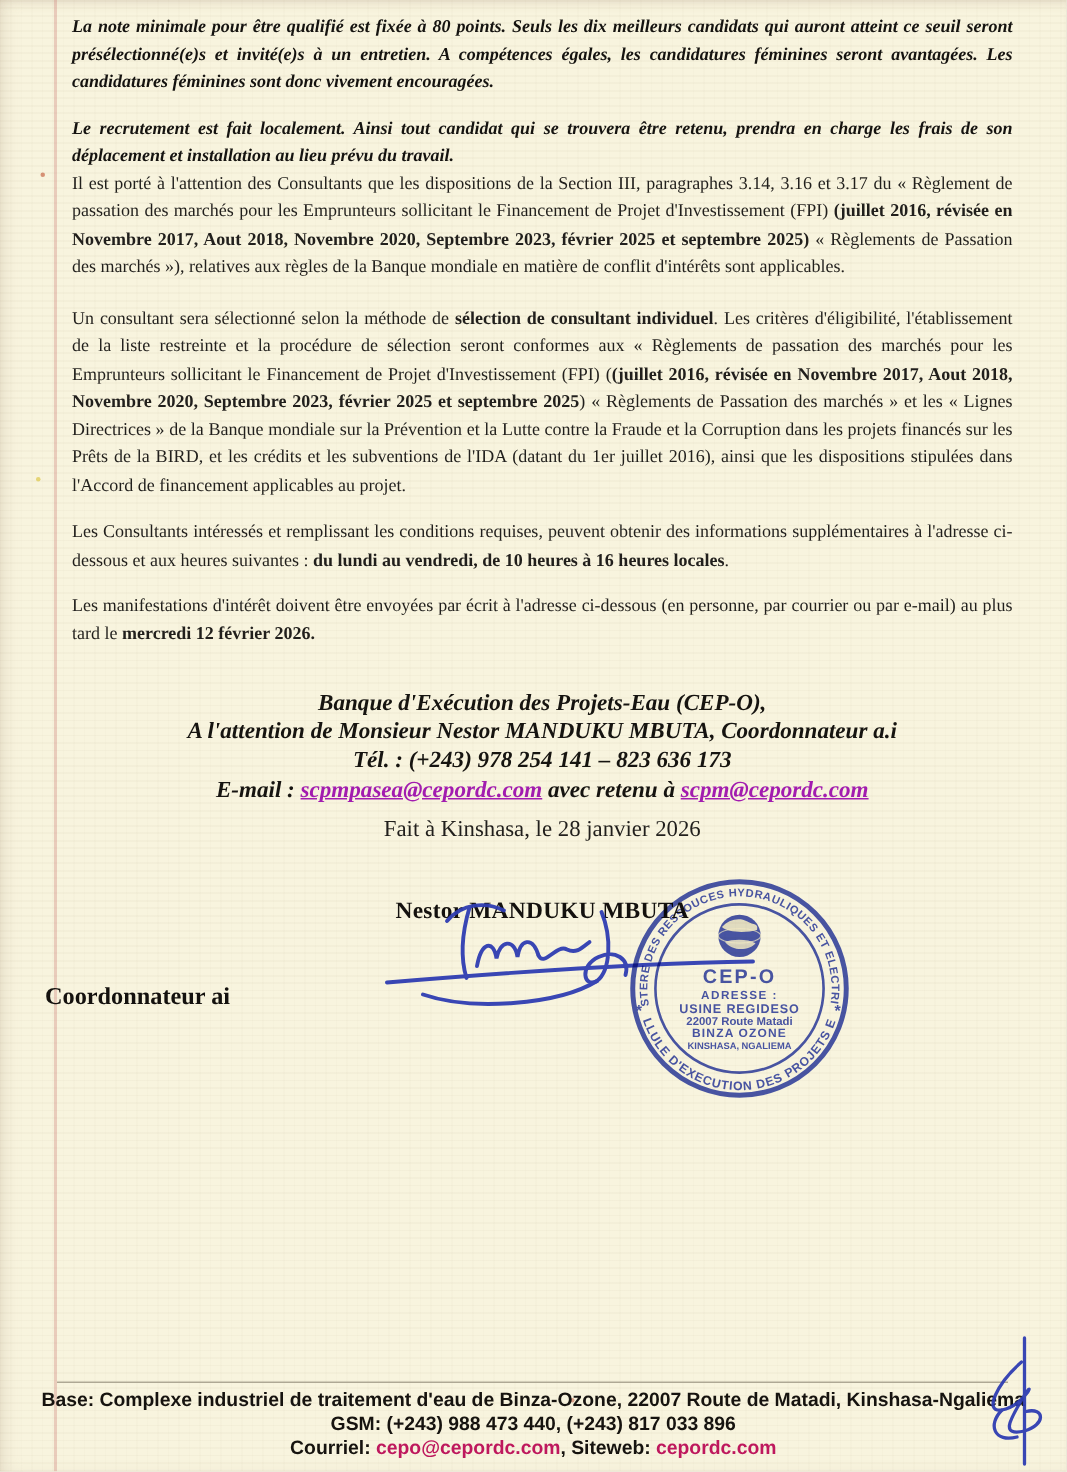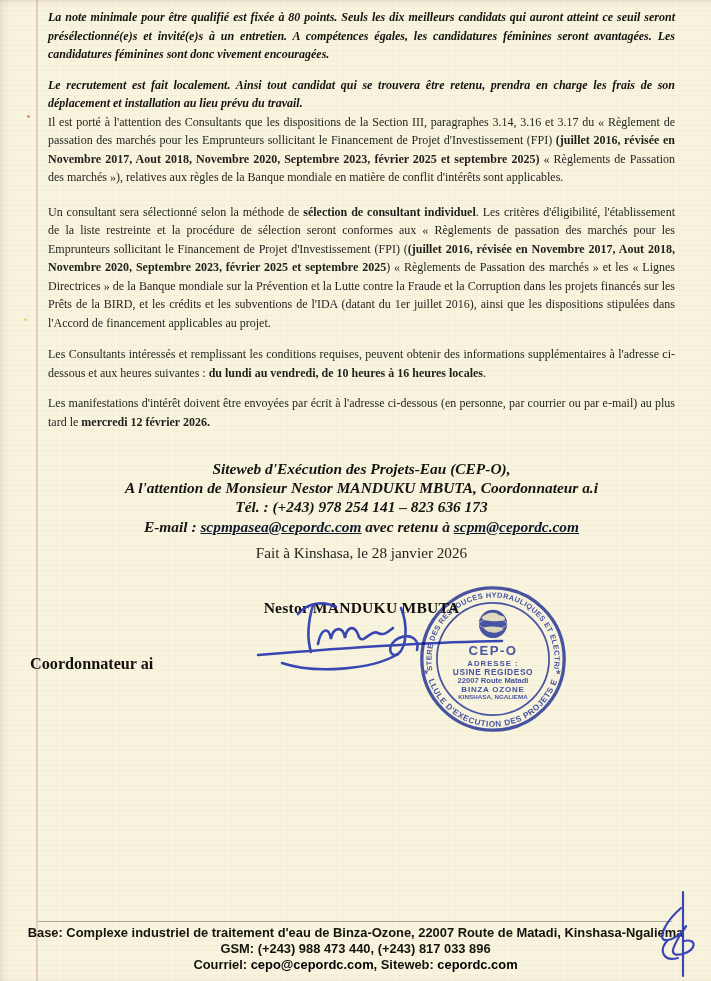--- a/index.html
+++ b/index.html
@@ -18,34 +18,34 @@
   }
   .margin-line{position:absolute; left:36px; top:0; bottom:0; width:1.5px; background:rgba(206,128,122,.35);}
   .speck{position:absolute; border-radius:50%;}
   .content{position:absolute; left:48px; top:8px; width:627px;}
   p{margin:0; text-align:justify; font-size:12px; line-height:18.5px;}
   .bi{font-weight:700; font-style:italic; color:#151310;}
   b,.b{font-weight:700;}
   .mt12{margin-top:12px;} .mt16{margin-top:16px;} .mt13{margin-top:13px;} .mt8{margin-top:12px;}
   .contact{margin-top:28px; text-align:center; font-weight:700; font-style:italic;
            font-size:15.4px; line-height:19.2px; color:#161410;}
-  .link{color:#0f172a; text-decoration:underline;}
+  .link{color:#a21caf; text-decoration:underline;}
   .date-line{margin-top:8px; text-align:center; font-size:15.2px; font-weight:400;}
   .sig-area{position:relative; height:185px; margin-top:0;}
   .sig-name{position:absolute; top:37px; left:0; width:627px; text-align:center;
             font-weight:700; font-size:15.6px; letter-spacing:.2px; color:#14110e;}
   .sig-title{position:absolute; top:93px; left:0; width:627px; text-align:left;
              font-weight:700; font-size:16.2px; transform:translateX(-18px); color:#14110e;}
   .sig-svg{position:absolute; left:202px; top:30px;}
   .stamp-svg{position:absolute; left:367px; top:19px; mix-blend-mode:multiply; opacity:.93;}
   .footer-sep{position:absolute; left:38px; top:921px; width:634px; height:1.3px; background:#aea894;}
   .footer{position:absolute; left:0; top:925px; width:711px; text-align:center;
           font-family:"Liberation Sans", sans-serif; font-weight:700; font-size:12.9px;
           line-height:15.8px; color:#16130f; white-space:nowrap;}
-  .accent{color:#000000;}
+  .accent{color:#be185d;}
   .paraph-svg{position:absolute; left:645px; top:888px;}
 </style>
 </head>
 <body>
 
 <div class="page">
   <div class="margin-line"></div>
   <div class="speck" style="left:27px;top:115px;width:3px;height:3px;background:#c05030;opacity:.6;"></div>
   <div class="speck" style="left:24px;top:318px;width:3px;height:3px;background:#d8c030;opacity:.6;"></div>
   <div class="speck" style="left:380px;top:932px;width:3px;height:3px;background:#c05030;opacity:.5;"></div>
@@ -70,21 +70,21 @@
 
     <p class="mt13">
       <span>Les Consultants intéressés et remplissant les conditions requises, peuvent obtenir des informations supplémentaires à l'adresse ci-dessous et aux heures suivantes : </span><b>du lundi au vendredi, de 10 heures à 16 heures locales</b><span>.</span>
     </p>
 
     <p class="mt8">
       <span>Les manifestations d'intérêt doivent être envoyées par écrit à l'adresse ci-dessous (en personne, par courrier ou par e-mail) au plus tard le </span><b>mercredi 12 février 2026.</b>
     </p>
 
     <div class="contact">
-      <div>Siteweb d'Exécution des Projets-Eau (CEP-O),</div>
+      <div>Banque d'Exécution des Projets-Eau (CEP-O),</div>
       <div>A l'attention de Monsieur Nestor MANDUKU MBUTA, Coordonnateur a.i</div>
       <div>Tél. : (+243) 978 254 141 – 823 636 173</div>
       <div>
         <span>E-mail : </span><a class="link">scpmpasea@cepordc.com</a><span> avec retenu à </span><a class="link">scpm@cepordc.com</a>
       </div>
     </div>
 
     <div class="date-line">Fait à Kinshasa, le 28 janvier 2026</div>
 
     <div class="sig-area">

